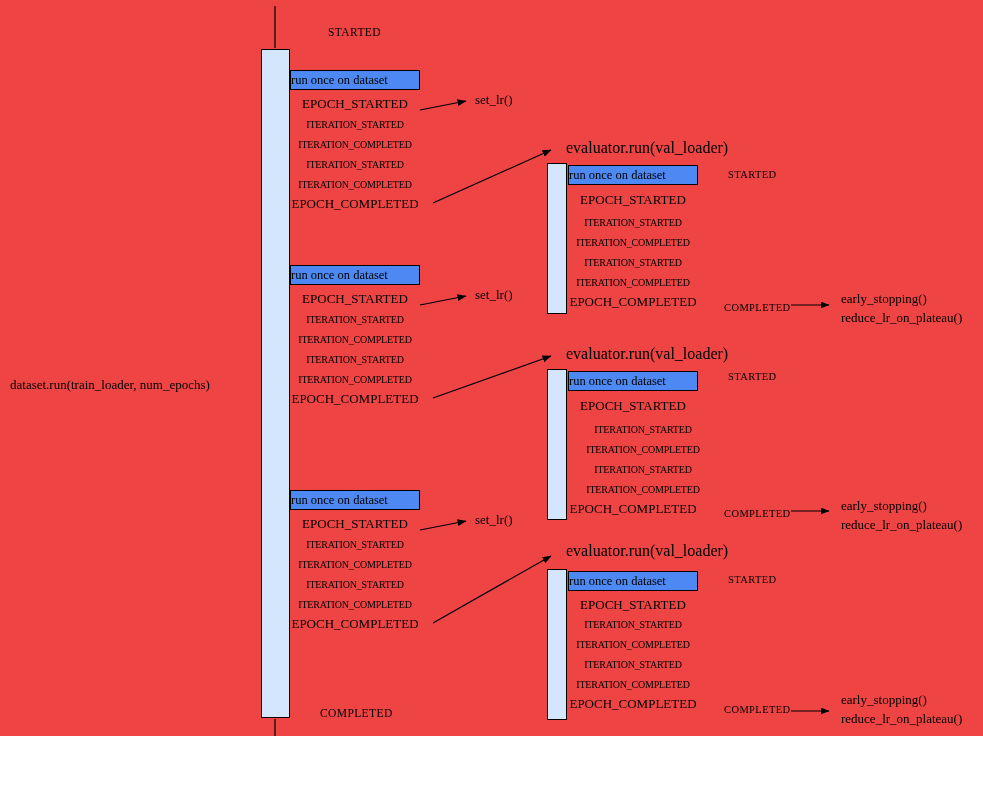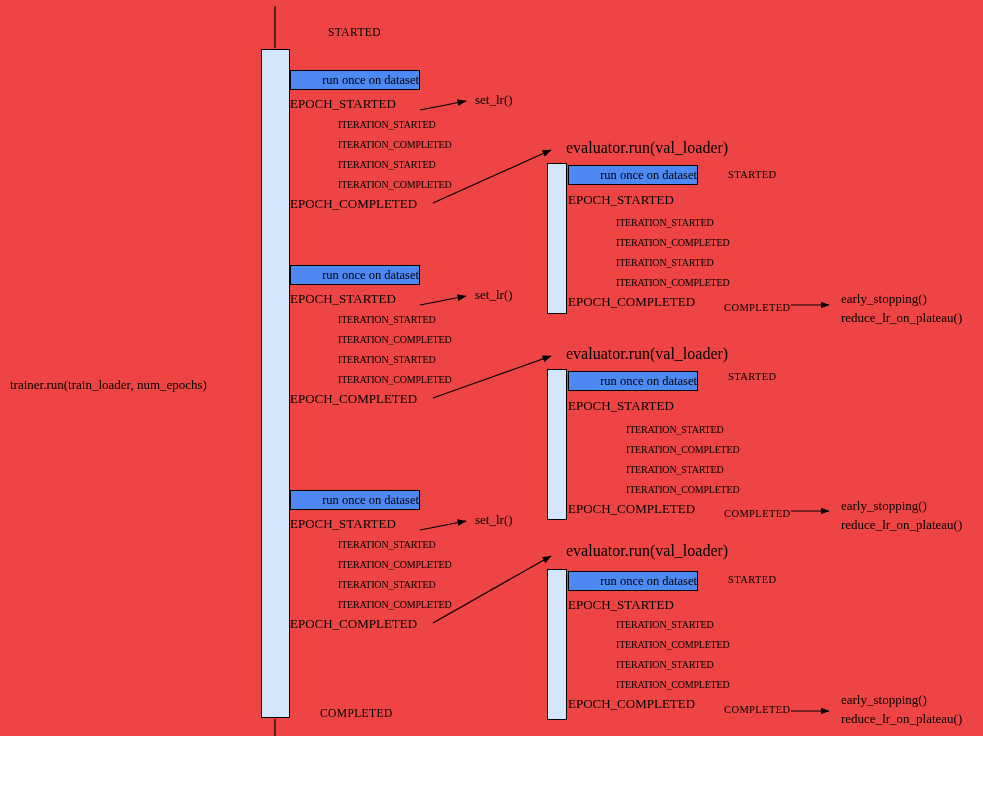--- a/index.html
+++ b/index.html
@@ -13,26 +13,26 @@
     font-family:Liberation Serif, serif;color:#000;
   }
   .abs{position:absolute;white-space:nowrap;}
   .bar{
     position:absolute;background:var(--bar-fill);
     border:1px solid var(--line);box-sizing:border-box;
   }
   .runhdr{
     position:absolute;width:130px;height:20px;line-height:19px;
     background:var(--header-fill);border:1px solid var(--line);box-sizing:border-box;
-    text-align:right;font-size:12.5px;color:#000;
+    text-align:left;font-size:12.5px;color:#000;
   }
-  .evc{width:130px;text-align:left;}
+  .evc{width:130px;text-align:center;}
   .t13{font-size:13px;line-height:16px;}
   .t125{font-size:16px;line-height:15px;}
-  .t10{font-size:10px;line-height:12px;letter-spacing:-0.2px;padding-left:48px;}
+  .t10{font-size:10px;line-height:12px;letter-spacing:-0.2px;}
   .t105{font-size:10.5px;line-height:12px;letter-spacing:0.4px;}
   .t115{font-size:11.5px;line-height:14px;letter-spacing:0.4px;}
   .bold{font-weight:bold;text-align:right;}
   svg.wires{position:absolute;left:0;top:0;pointer-events:none;}
   svg.wires line{stroke:var(--line);stroke-width:1.2;}
 </style>
 </head>
 <body>
 
 <div class="canvas">
@@ -55,21 +55,21 @@
     <line x1="433" y1="623" x2="551" y2="556" marker-end="url(#ah)"></line>
 
     <line x1="791" y1="305" x2="829" y2="305" marker-end="url(#ah)"></line>
     <line x1="791" y1="511" x2="829" y2="511" marker-end="url(#ah)"></line>
     <line x1="791" y1="711" x2="829" y2="711" marker-end="url(#ah)"></line>
   </svg>
 
   <div class="abs t115" style="left:328px;top:25px;">STARTED</div>
   <div class="bar" style="left:261px;top:49px;width:29px;height:669px;"></div>
   <div class="abs t115" style="left:320px;top:706px;">COMPLETED</div>
-  <div class="abs t13" style="left:10px;top:377px;">trainer.run(train_loader, num_epochs)</div>
+  <div class="abs t13" style="left:10px;top:377px;">dataset.run(train_loader, num_epochs)</div>
   <div class="abs t115 bold" style="left:222px;top:737px;">Time</div>
 
   <div>
     <div class="runhdr" style="left:290px;top:70px;">run once on dataset</div>
     <div class="abs evc t13" style="left:290px;top:96px;">EPOCH_STARTED</div>
     <div class="abs evc t10" style="left:290px;top:119px;">ITERATION_STARTED</div>
     <div class="abs evc t10" style="left:290px;top:139px;">ITERATION_COMPLETED</div>
     <div class="abs evc t10" style="left:290px;top:159px;">ITERATION_STARTED</div>
     <div class="abs evc t10" style="left:290px;top:179px;">ITERATION_COMPLETED</div>
     <div class="abs evc t13" style="left:290px;top:196px;">EPOCH_COMPLETED</div>

